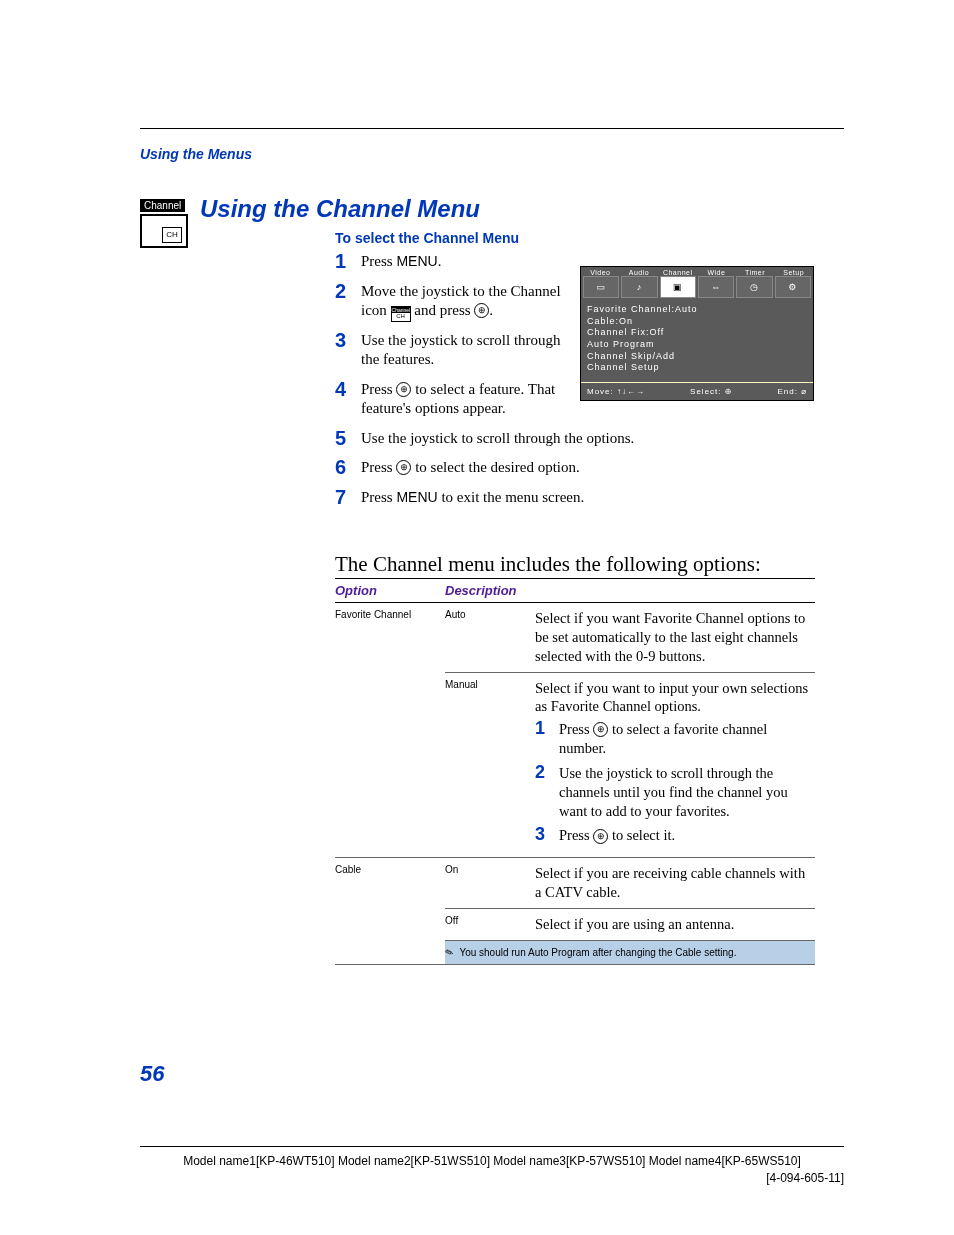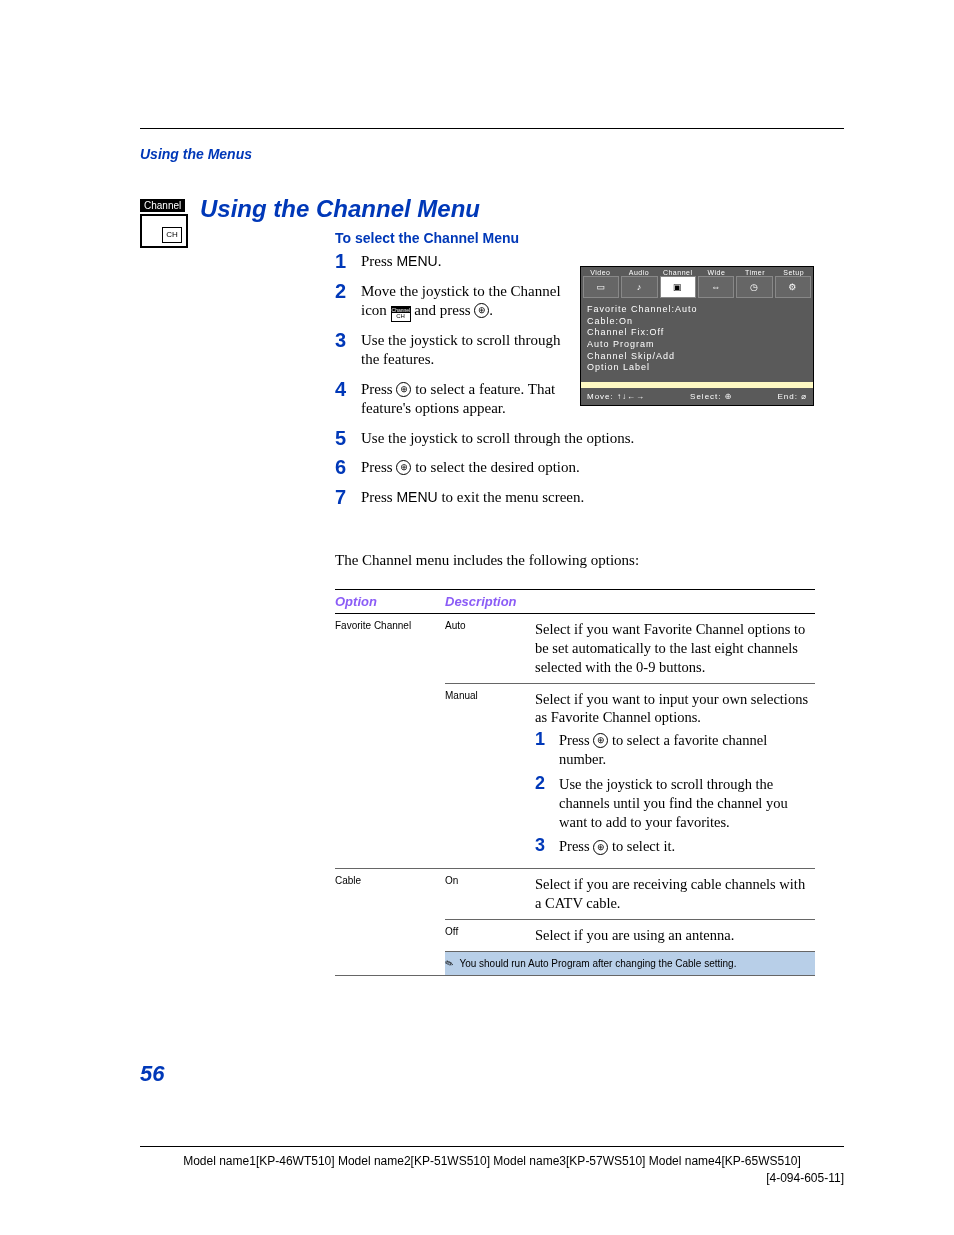--- a/index.html
+++ b/index.html
@@ -191,21 +191,21 @@
     display: flex;
     align-items: center;
     justify-content: center;
   }
   .tv-icon-cell.sel { background: #fff; color:#000; }
   .tv-body {
     padding: 4px 6px 8px 6px;
     line-height: 1.3;
   }
   .tv-footer {
-    border-top: 6px solid #fef9c3;
+    border-top: 1px solid #fef9c3;
     padding: 4px 6px;
     font-size: 8px;
     letter-spacing: 1px;
     display: flex;
     justify-content: space-between;
   }
 
   
   .sidehead {
     position: absolute;
@@ -218,34 +218,34 @@
     font-size: 16px;
     line-height: 1.25;
   }
   .lower {
     position: absolute;
     left: 335px;
     top: 552px;
     width: 480px;
   }
   .intro {
-    font-size: 15px;
-    margin-bottom: 20px;
+    font-size: 21px;
+    margin-bottom: 1px;
   }
   table.opts {
     border-collapse: collapse;
     width: 100%;
     font-size: 14px;
   }
   table.opts th {
     text-align: left;
     font-family: Arial, Helvetica, sans-serif;
     font-style: italic;
     font-weight: bold;
-    color: #8b5cf6;
+    color: #4c1d95;
     font-size: 13px;
     border-top: 1px solid #000;
     border-bottom: 1px solid #000;
     padding: 4px 6px 4px 0;
   }
   table.opts td {
     vertical-align: top;
     border-bottom: 1px solid #666;
     padding: 6px 6px 6px 0;
     font-family: Arial, Helvetica, sans-serif;
@@ -374,21 +374,21 @@
       <div class="tv-icon-cell">⇔</div>
       <div class="tv-icon-cell">◷</div>
       <div class="tv-icon-cell">⚙</div>
     </div>
     <div class="tv-body">
       <div>Favorite Channel:Auto</div>
       <div>Cable:On</div>
       <div>Channel Fix:Off</div>
       <div>Auto Program</div>
       <div>Channel Skip/Add</div>
-      <div>Option Label</div>
+      <div>Channel Setup</div>
     </div>
     <div class="tv-footer">
       <span>Move: ↑↓←→</span>
       <span>Select: ⊕</span>
       <span>End: ⌀</span>
     </div>
   </div>
 
 
   <div class="lower">

